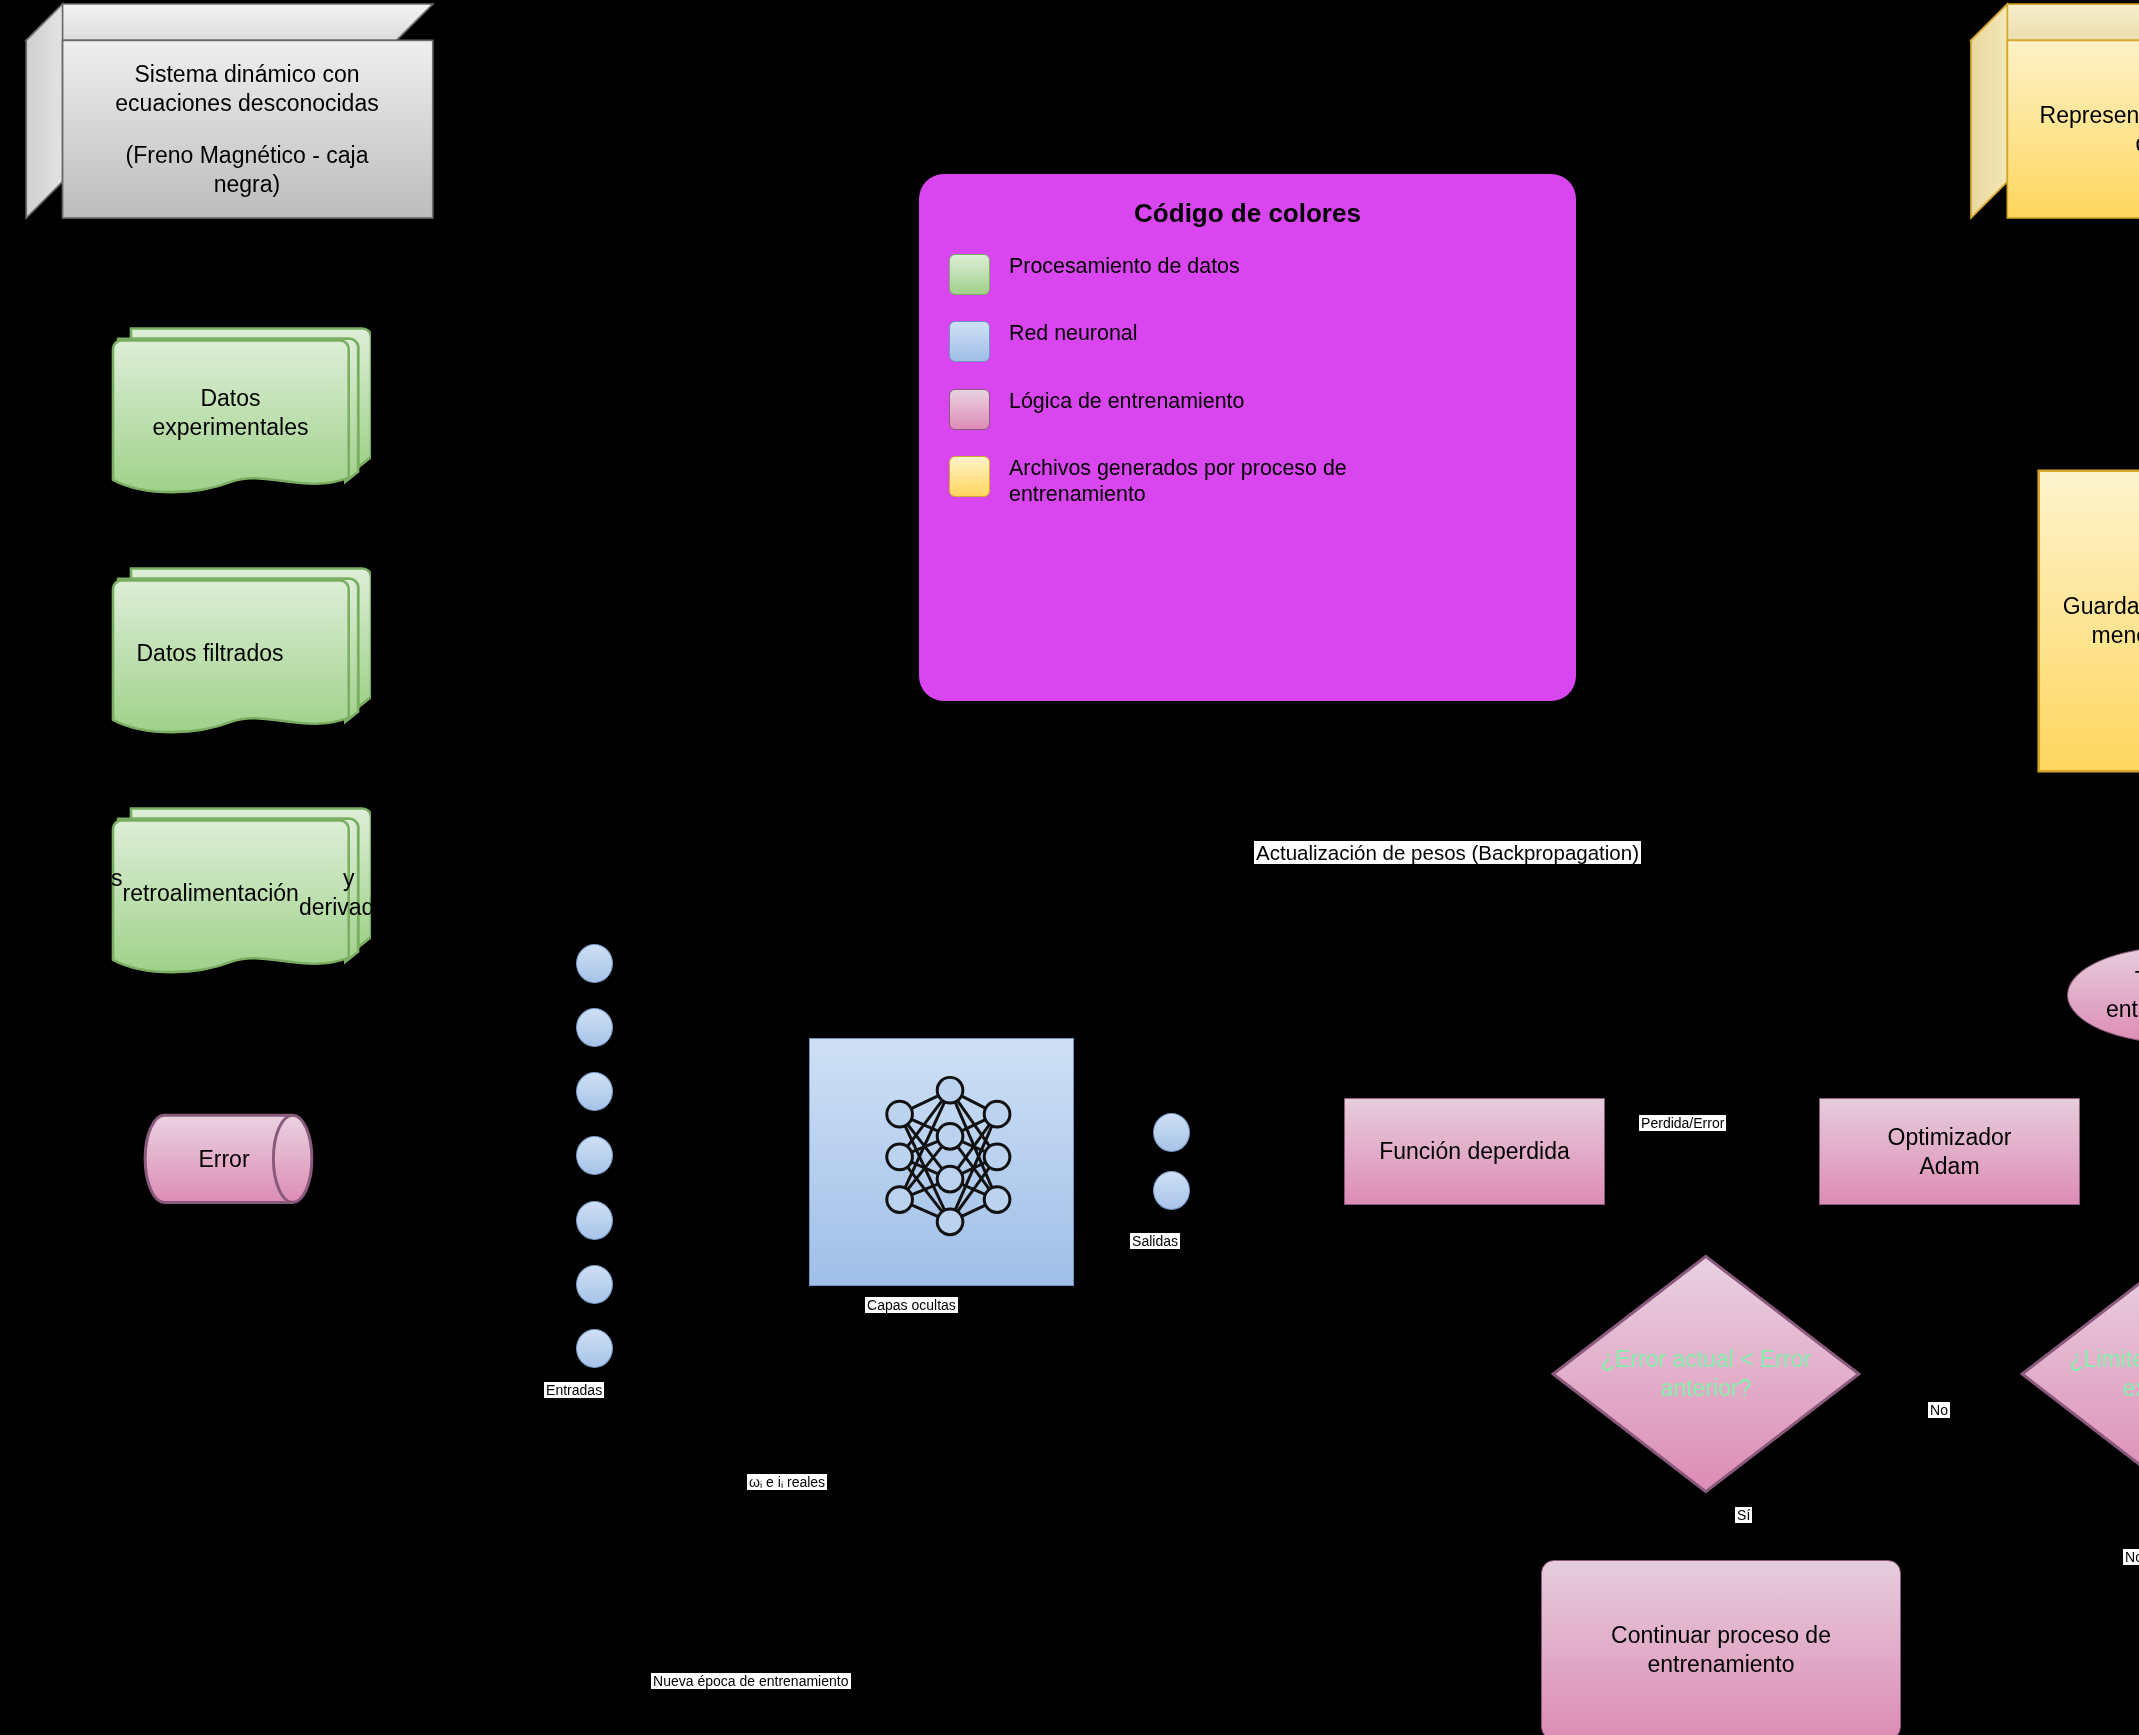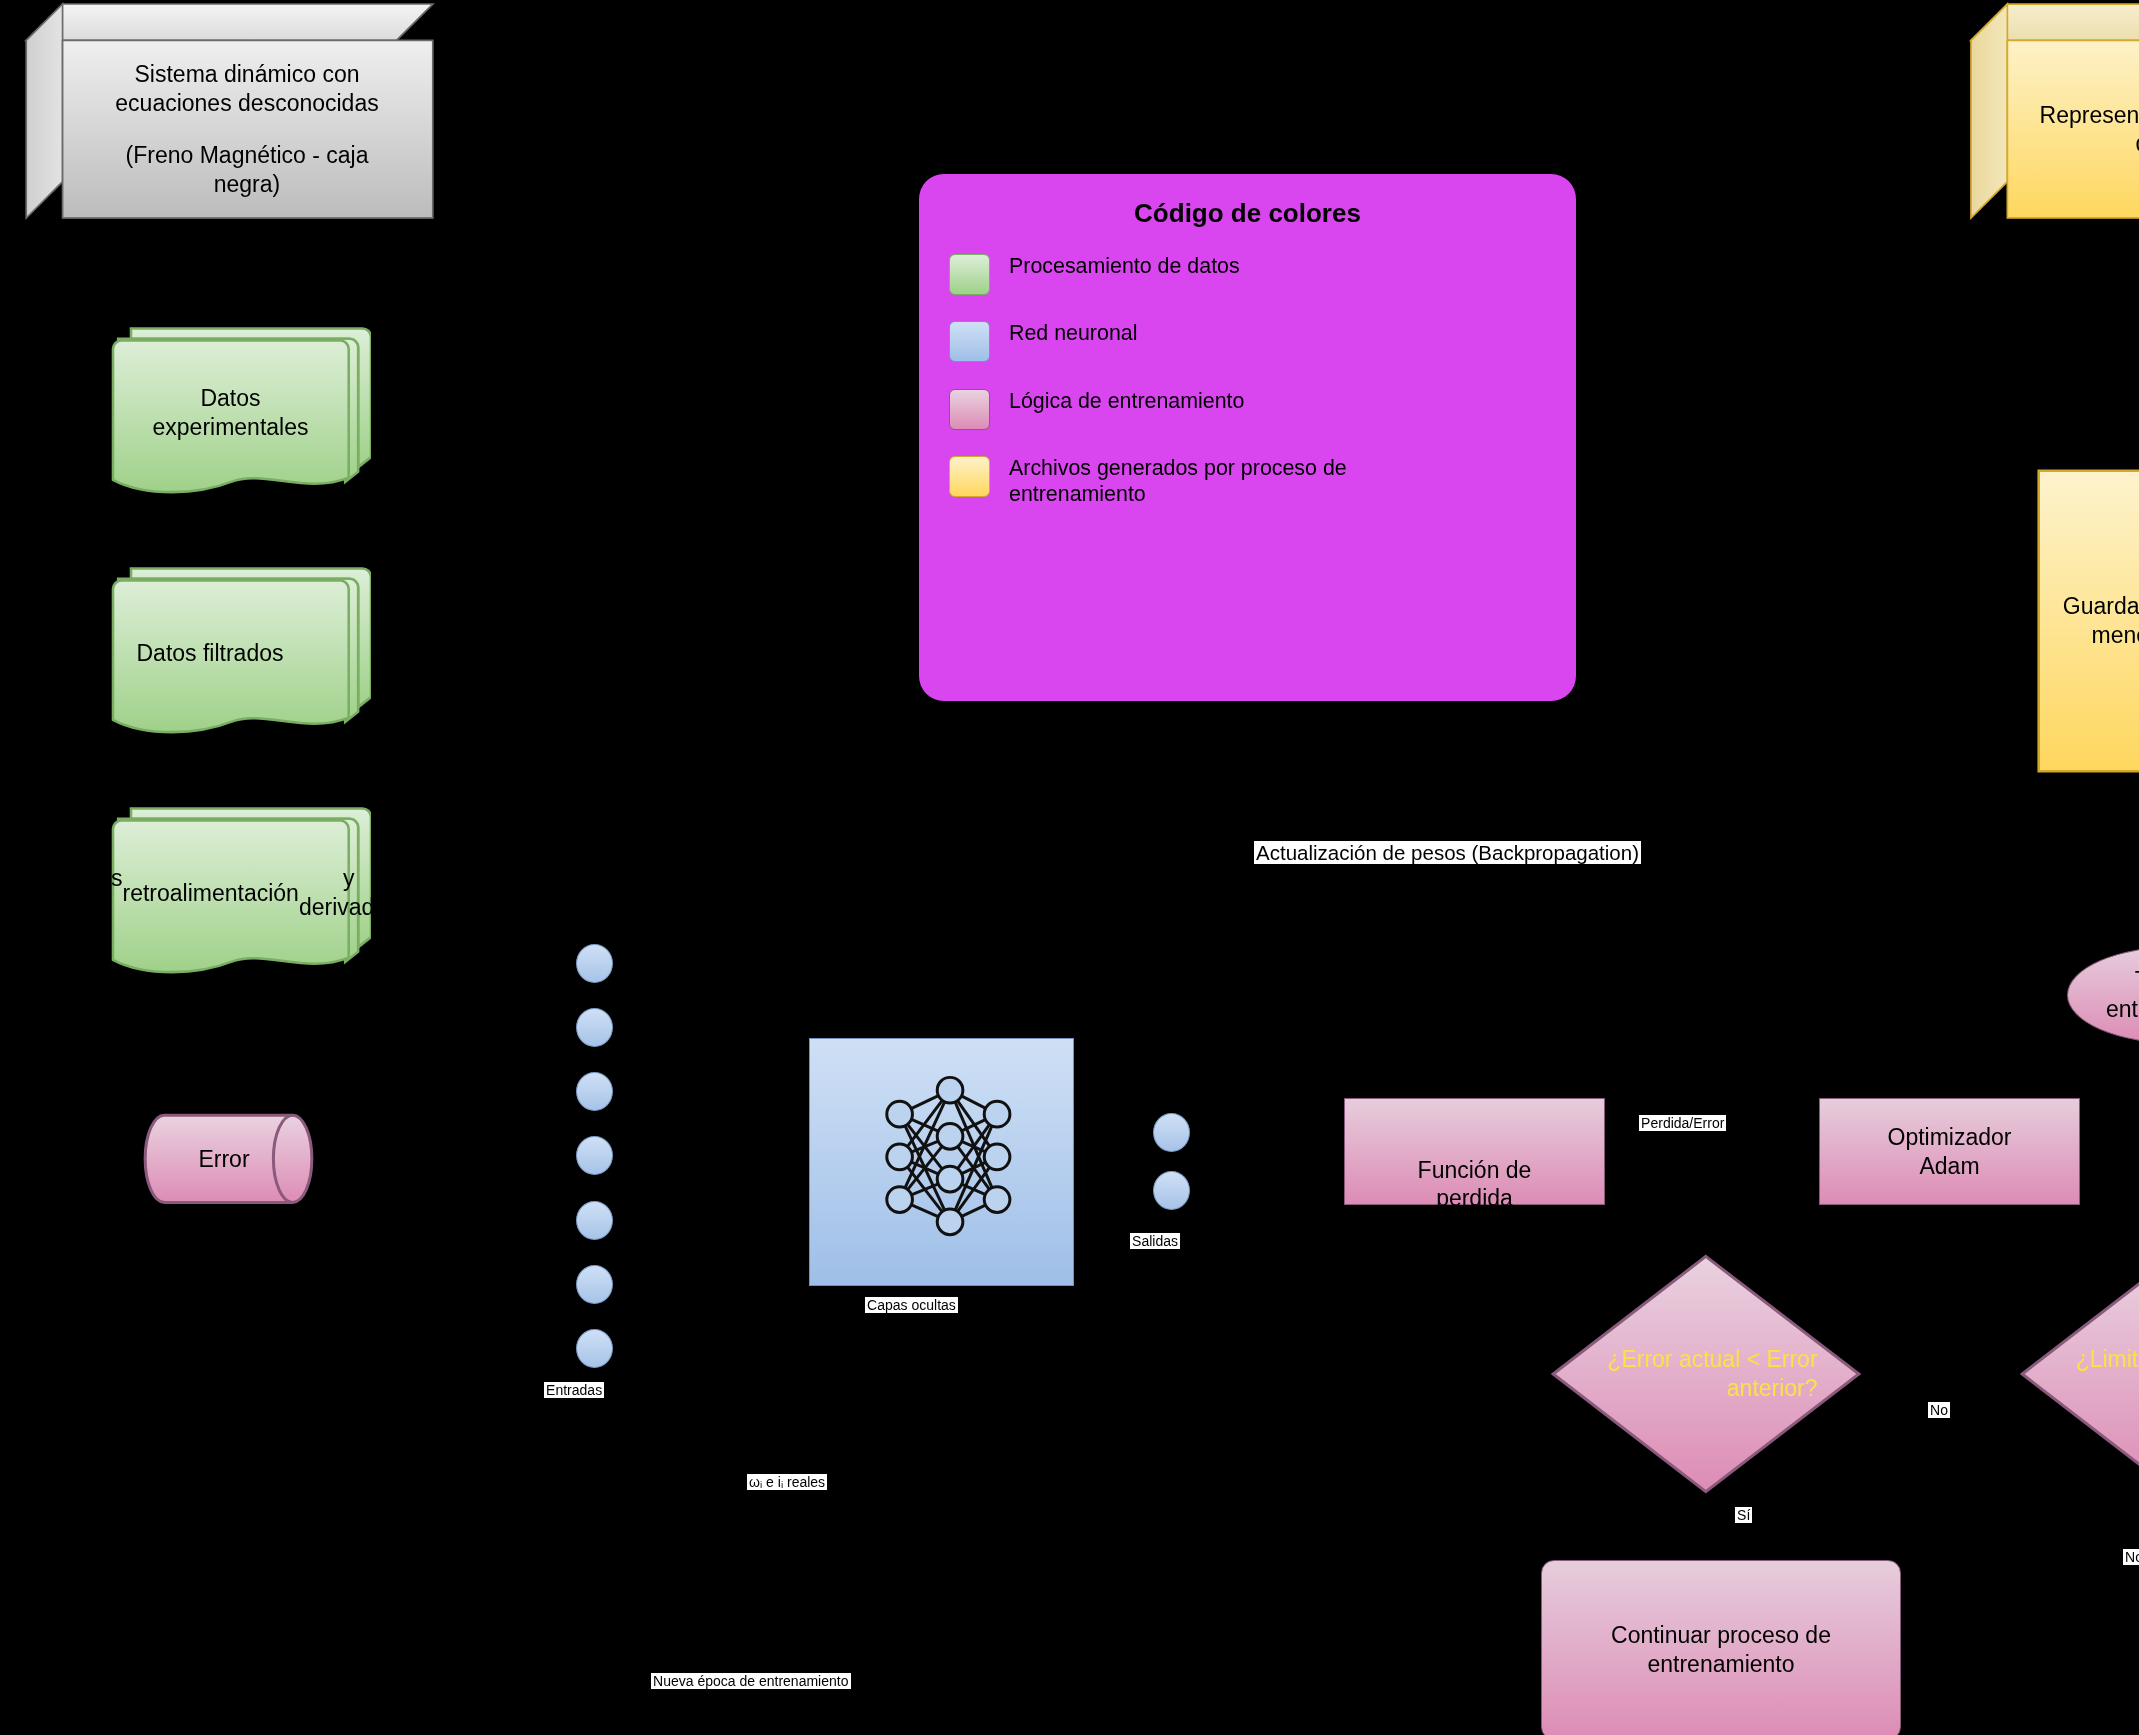--- a/index.html
+++ b/index.html
@@ -94,21 +94,21 @@
   
   .cyl{position:absolute;}
   .cyl svg{position:absolute;left:0;top:0;}
 
   
   .diamond{position:absolute;}
   .diamond svg{position:absolute;left:0;top:0;}
   .diamond .dtext{
     position:absolute;left:14%;top:50%;width:72%;
     transform:translateY(-50%);
-    text-align:right;font-size:23px;line-height:1.25;color:#fde047;
+    text-align:center;font-size:23px;line-height:1.25;color:#86efac;
   }
 
   
   .dot{
     position:absolute;border-radius:50%;
     background:linear-gradient(180deg,#cfe0f5 0%,#a7c3e8 100%);
     border:1.3px solid #7a9cc6;
     box-sizing:border-box;
   }
 </style>
@@ -341,21 +341,21 @@
   <div class="lbl" style="left:1130px;top:1233px;">Salidas</div>
 
   <div class="lbl" style="left:747px;top:1474px;">ωᵢ e iᵢ reales</div>
 
   <div class="lbl" style="left:651px;top:1673px;">Nueva época de entrenamiento</div>
 
   <div class="process" style="left:1344px;top:1098px;width:261px;height:107px;">
     <div class="body" style="--c1:#e6cddc;--c2:#dd8cb5;--bd:#8a5a7c;"></div>
     <div class="bar" style="left:20.5px;"></div>
     <div class="bar" style="right:20.5px;"></div>
-    <div class="abs ctr" style="left:0;top:8px;width:100%;height:100%;flex-direction:column;justify-content:flex-end;">
+    <div class="abs ctr" style="left:0;top:0;width:100%;height:100%;flex-direction:row;">
       <div class="shape-text">Función de</div>
       <div class="shape-text">perdida</div>
     </div>
   </div>
 
   <div class="lbl" style="left:1639px;top:1115px;">Perdida/Error</div>
 
   <div class="process" style="left:1819px;top:1098px;width:261px;height:107px;">
     <div class="body" style="--c1:#e6cddc;--c2:#dd8cb5;--bd:#8a5a7c;"></div>
     <div class="bar" style="left:20.5px;"></div>

